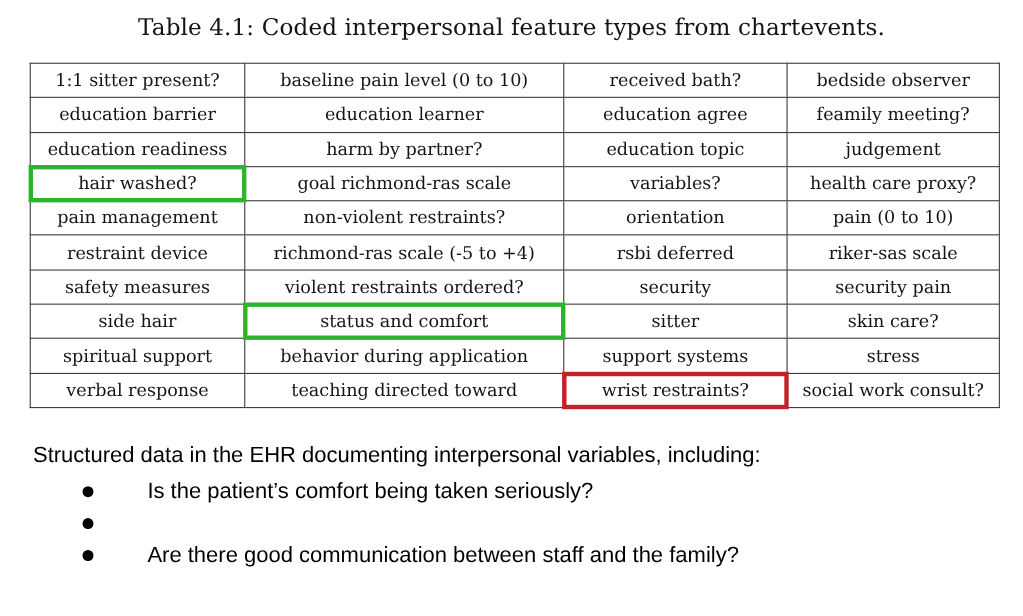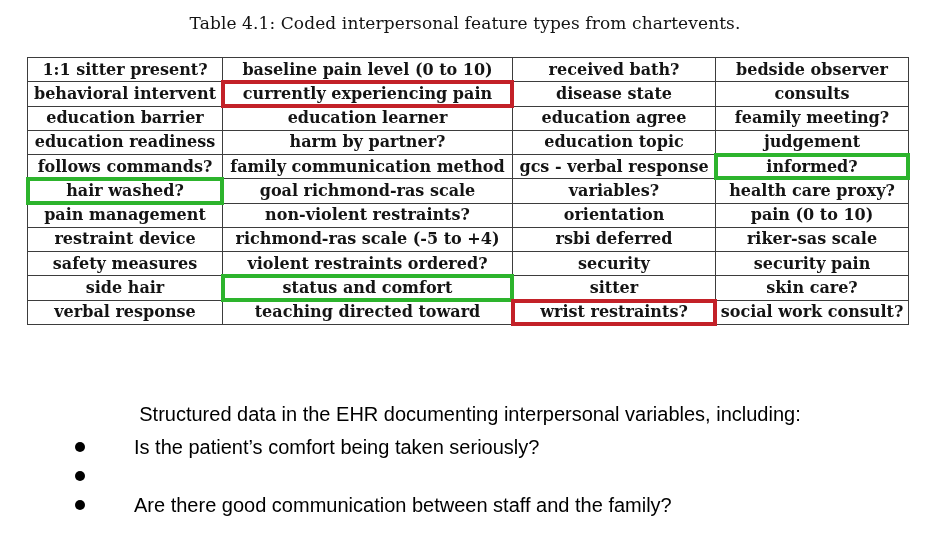--- a/index.html
+++ b/index.html
@@ -13,33 +13,32 @@
     position: relative;
     overflow: hidden;
     font-family: "DejaVu Serif", serif;
   }
   .page-title {
     position: absolute;
     top: 13px;
     left: 0;
     width: 100%;
     text-align: center;
-    font-size: 17px;
+    font-size: 21px;
     color: #131313;
     letter-spacing: 0.1px;
   }
   table.feature-table {
     position: absolute;
     top: 57px;
     left: 27px;
     width: 881px;
-    height: 268px;
+    height: 314px;
     border-collapse: collapse;
     table-layout: fixed;
-    font-weight: bold;
   }
   table.feature-table td {
     border: 1px solid #3d3d3d;
     text-align: center;
     vertical-align: middle;
     font-size: 16px;
     line-height: 1;
     color: #141414;
     padding: 0 2px;
     position: relative;
@@ -60,21 +59,20 @@
     position: absolute;
     left: 30px;
     top: 401px;
     width: 880px;
     font-family: "Liberation Sans", sans-serif;
     color: #000000;
   }
   .caption-heading {
     font-size: 20px;
     line-height: 26px;
-    text-align: center;
   }
   .bullet-list {
     margin: 5px 0 0 0;
     padding: 0;
     list-style: none;
   }
   .bullet-row {
     display: flex;
     align-items: center;
     height: 29px;
@@ -107,42 +105,30 @@
     <col style="width:193px">
   </colgroup>
   <tbody id="table-body">
       <tr>
         <td>1:1 sitter present?</td>
         <td>baseline pain level (0 to 10)</td>
         <td>received bath?</td>
         <td>bedside observer</td>
       </tr>
       <tr>
-        <td>behavioral intervent</td>
-        <td class="red">currently experiencing pain</td>
-        <td>disease state</td>
-        <td>consults</td>
-      </tr>
-      <tr>
         <td>education barrier</td>
         <td>education learner</td>
         <td>education agree</td>
         <td>feamily meeting?</td>
       </tr>
       <tr>
         <td>education readiness</td>
         <td>harm by partner?</td>
         <td>education topic</td>
         <td>judgement</td>
-      </tr>
-      <tr>
-        <td>follows commands?</td>
-        <td>family communication method</td>
-        <td>gcs - verbal response</td>
-        <td class="green">informed?</td>
       </tr>
       <tr>
         <td class="green">hair washed?</td>
         <td>goal richmond-ras scale</td>
         <td>variables?</td>
         <td>health care proxy?</td>
       </tr>
       <tr>
         <td>pain management</td>
         <td>non-violent restraints?</td>
@@ -161,20 +147,26 @@
         <td>security</td>
         <td>security pain</td>
       </tr>
       <tr>
         <td>side hair</td>
         <td class="green">status and comfort</td>
         <td>sitter</td>
         <td>skin care?</td>
       </tr>
       <tr>
+        <td>spiritual support</td>
+        <td>behavior during application</td>
+        <td>support systems</td>
+        <td>stress</td>
+      </tr>
+      <tr>
         <td>verbal response</td>
         <td>teaching directed toward</td>
         <td class="red">wrist restraints?</td>
         <td>social work consult?</td>
       </tr>
     </tbody>
 </table>
 
 <div class="caption">
   <div class="caption-heading">Structured data in the EHR documenting interpersonal variables, including:</div>

